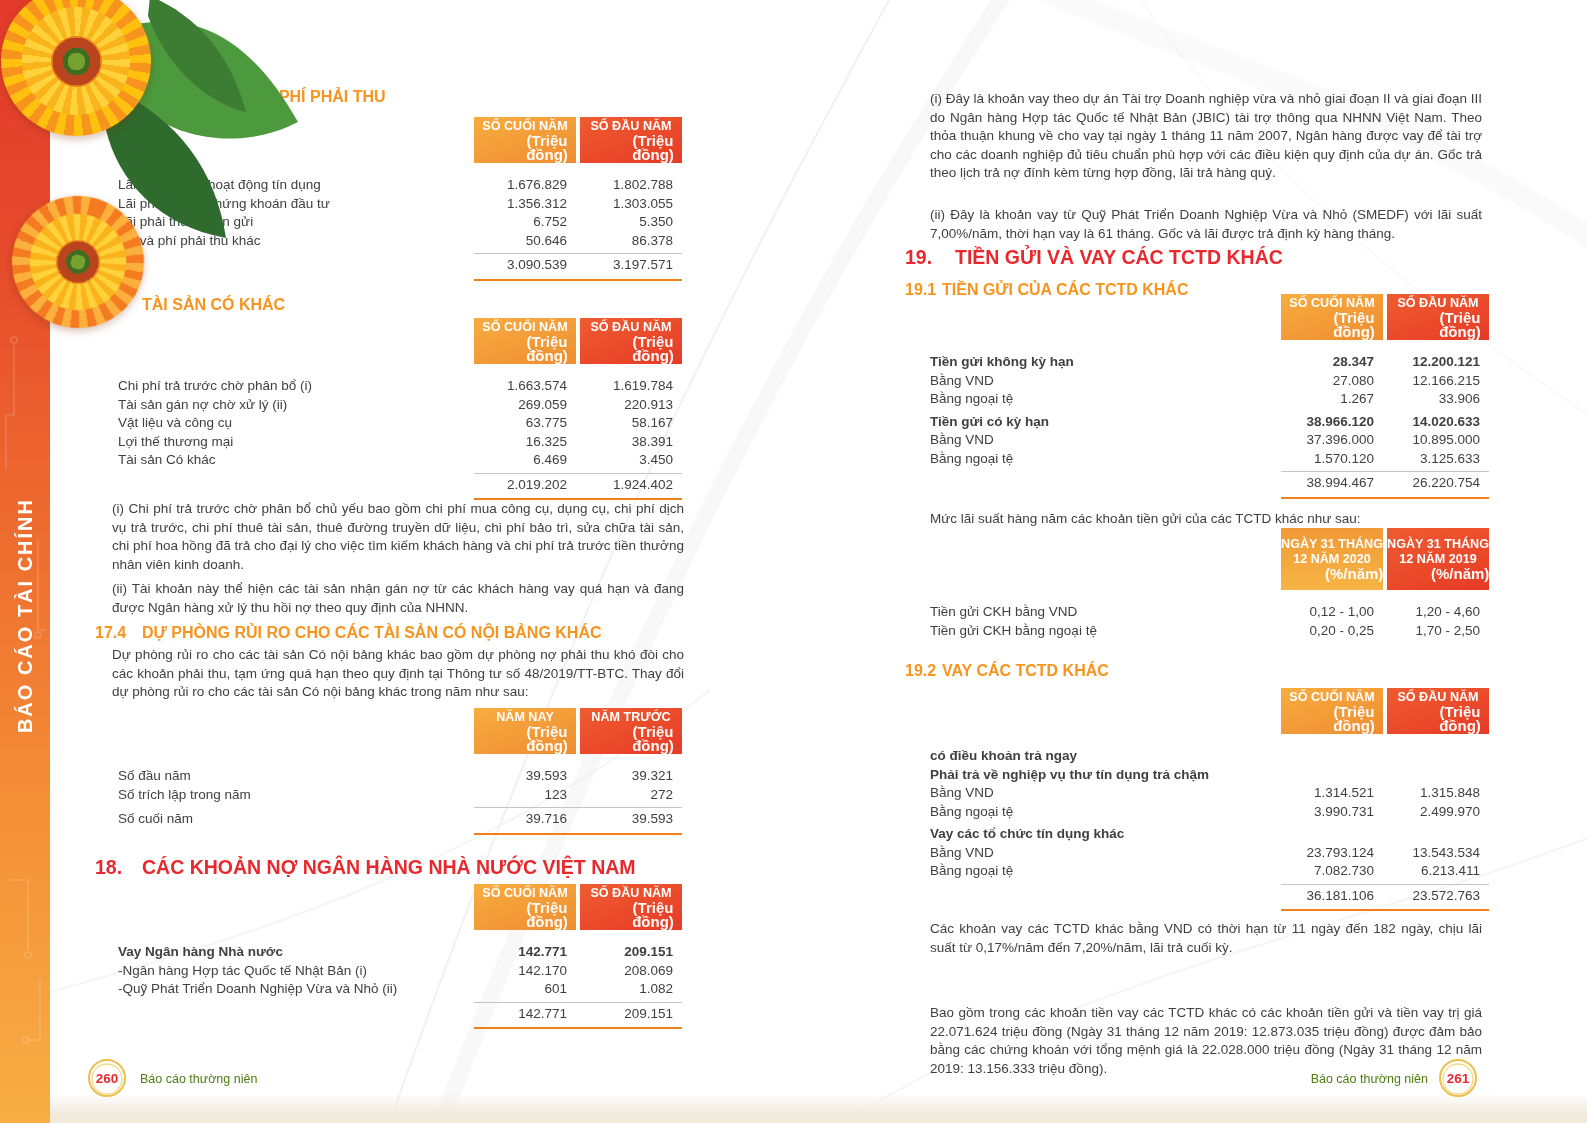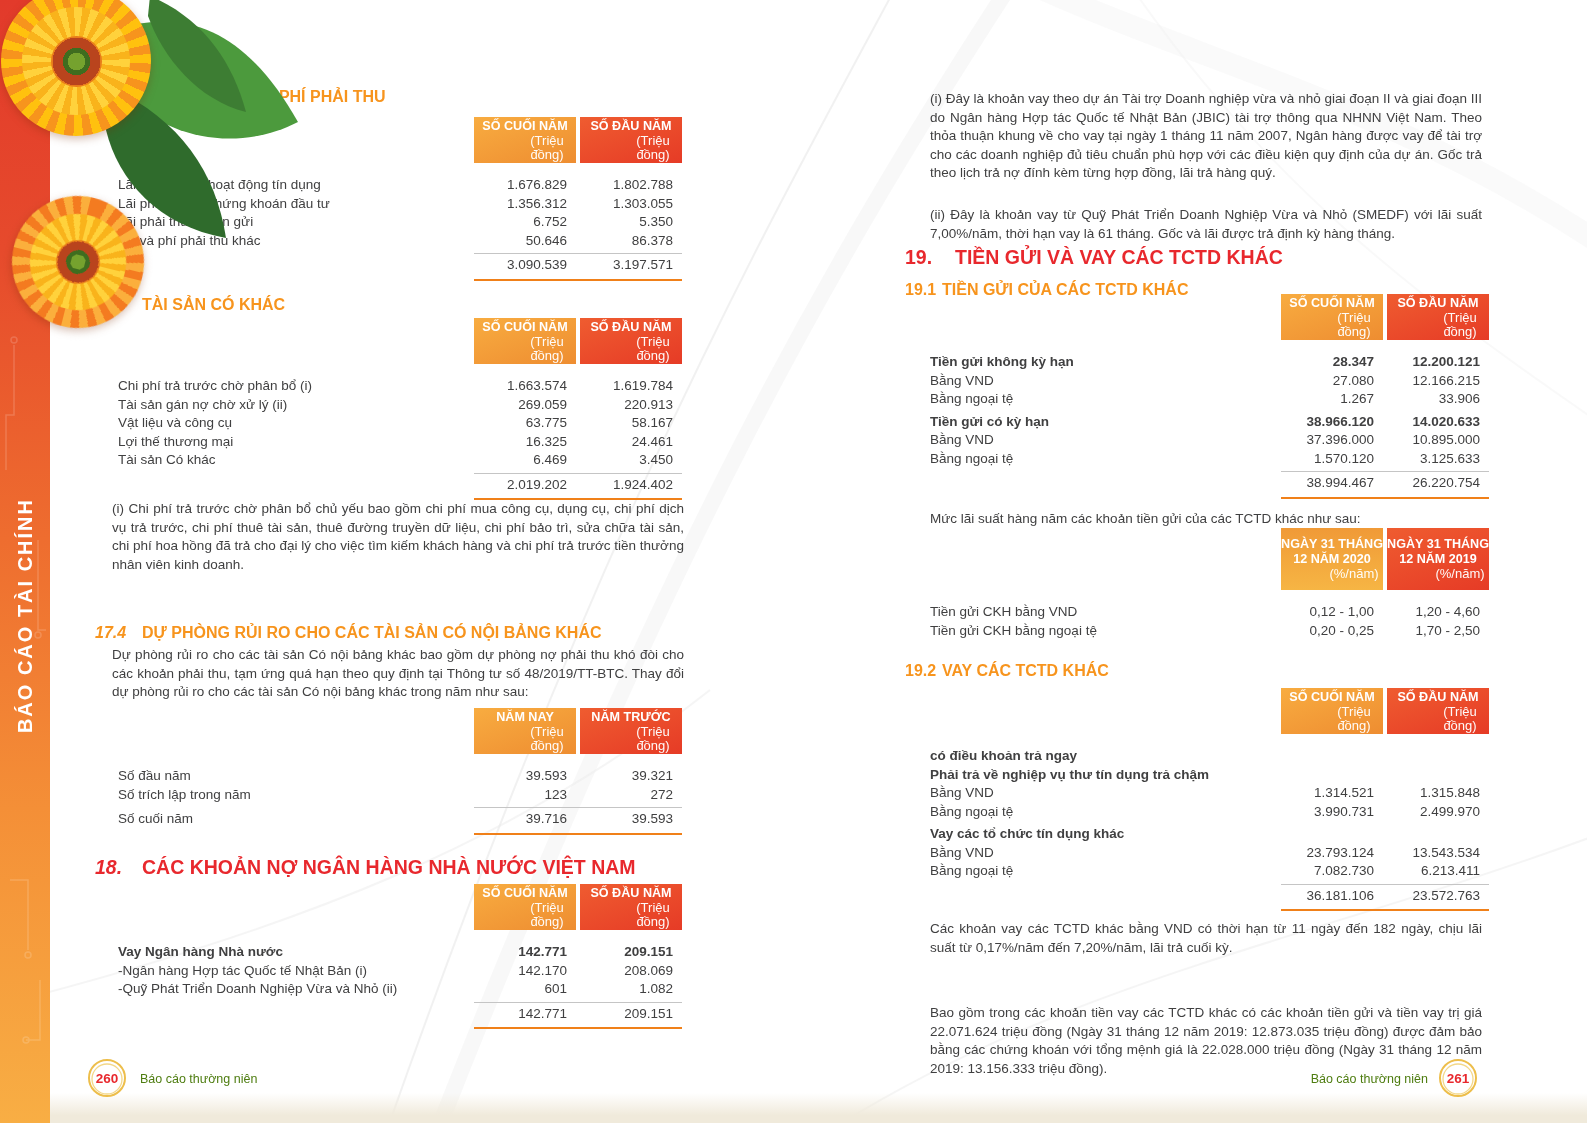--- a/index.html
+++ b/index.html
@@ -23,39 +23,39 @@
   .flower::after{content:"";position:absolute;inset:33%;border-radius:50%;
                  background:radial-gradient(circle,#75a22e 0 24%,#3f6d1f 24% 38%,#b9441d 38% 66%,#e87c1a 66% 100%);}
   .flower1{left:1px;top:-14px;width:150px;height:150px;
            background:repeating-conic-gradient(from 2deg,#f7941d 0deg 7.5deg,#ffc10e 7.5deg 15deg);}
   .flower2{left:12px;top:196px;width:132px;height:132px;transform:rotate(14deg);
            background:repeating-conic-gradient(from 5deg,#f47b20 0deg 8deg,#fbaf3c 8deg 16deg);}
   
   .h2,.h3{position:absolute;display:flex;font-weight:700;}
   .h3{font-size:16px;color:#f7941d;}
   .h2{font-size:19.5px;color:#e8282d;}
-  .n47{width:47px;flex:none;font-style:italic;}
+  .n47{width:47px;flex:none;}
   .n50{width:50px;flex:none;}
   .n37{width:37px;flex:none;}
   
   .para{position:absolute;font-size:13.5px;line-height:18.5px;text-align:justify;}
   
   .ft{position:absolute;font-size:13.5px;line-height:18.5px;}
   .t-left{width:564px;}
   .t-right{width:559px;}
   .thead{display:flex;}
   .sp{flex:1;}
   .hbox{width:102px;height:46px;color:#fff;text-align:center;display:flex;flex-direction:column;
         justify-content:center;box-sizing:border-box;flex:none;}
   .hbox+.hbox{margin-left:4px;}
   .hb1{background:linear-gradient(160deg,#f8ac40 0%,#ee8d31 100%);}
   .hb2{background:linear-gradient(160deg,#ef5c30 0%,#e63b26 100%);}
   .hbY{background:linear-gradient(180deg,#f09a37 0%,#f6b544 100%);}
   .hbox .l1{font-weight:700;font-size:12.6px;line-height:15px;}
-  .hbox .l2{font-weight:400;font-size:13px;line-height:14px;opacity:.97;margin-left:44px;}
+  .hbox .l2{font-weight:700;font-size:15px;line-height:14px;opacity:.97;margin-left:44px;}
   .tall{height:62px;}
   .rows{margin-top:13px;}
   .trow{display:flex;}
   .trow .lbl{flex:1;padding-right:4px;}
   .trow .v{width:102px;text-align:right;padding-right:9px;box-sizing:border-box;flex:none;}
   .trow .v+.v{margin-left:4px;}
   .trow.b{font-weight:700;}
   .gap{margin-top:4px;}
   .rule{width:208px;margin-left:auto;border-top:1px solid #c5c5c5;margin-top:3px;}
   .rule.orange{border-top:2px solid #f08019;margin-top:0;}
@@ -184,38 +184,39 @@
           <span class="v">220.913</span>
         </div>
       <div class="trow">
           <span class="lbl">Vật liệu và công cụ</span>
           <span class="v">63.775</span>
           <span class="v">58.167</span>
         </div>
       <div class="trow">
           <span class="lbl">Lợi thế thương mại</span>
           <span class="v">16.325</span>
-          <span class="v">24.461</span>
+          <span class="v">38.391</span>
         </div>
       <div class="trow">
           <span class="lbl">Tài sản Có khác</span>
           <span class="v">6.469</span>
           <span class="v">3.450</span>
         </div>
       <div class="rule"></div>
       <div class="trow total">
           <span class="lbl"></span>
           <span class="v">2.019.202</span>
           <span class="v">1.924.402</span>
         </div>
       <div class="rule orange"></div>
     </div>
   </div>
 
   <div class="para" style="left:112px;top:500px;width:572px;">(i)  Chi phí trả trước chờ phân bổ chủ yếu bao gồm chi phí mua công cụ, dụng cụ, chi phí dịch vụ trả trước, chi phí thuê tài sản, thuê đường truyền dữ liệu, chi phí bảo trì, sửa chữa tài sản, chi phí hoa hồng đã trả cho đại lý cho việc tìm kiếm khách hàng và chi phí trả trước tiền thưởng nhân viên kinh doanh.</div>
+  <div class="para" style="left:112px;top:580px;width:572px;">(ii) Tài khoản này thể hiện các tài sản nhận gán nợ từ các khách hàng vay quá hạn và đang được Ngân hàng xử lý thu hồi nợ theo quy định của NHNN.</div>
 
   <div class="h3" style="left:95px;top:624px;">
     <span class="n47">17.4</span>
     <span>DỰ PHÒNG RỦI RO CHO CÁC TÀI SẢN CÓ NỘI BẢNG KHÁC</span>
   </div>
   <div class="para" style="left:112px;top:646px;width:572px;">Dự phòng rủi ro cho các tài sản Có nội bảng khác bao gồm dự phòng nợ phải thu khó đòi cho các khoản phải thu, tạm ứng quá hạn theo quy định tại Thông tư số 48/2019/TT-BTC. Thay đổi dự phòng rủi ro cho các tài sản Có nội bảng khác trong năm như sau:</div>
 
   <div class="ft t-left" style="left:118px;top:708px;">
     <div class="thead">
       <div class="sp"></div>

